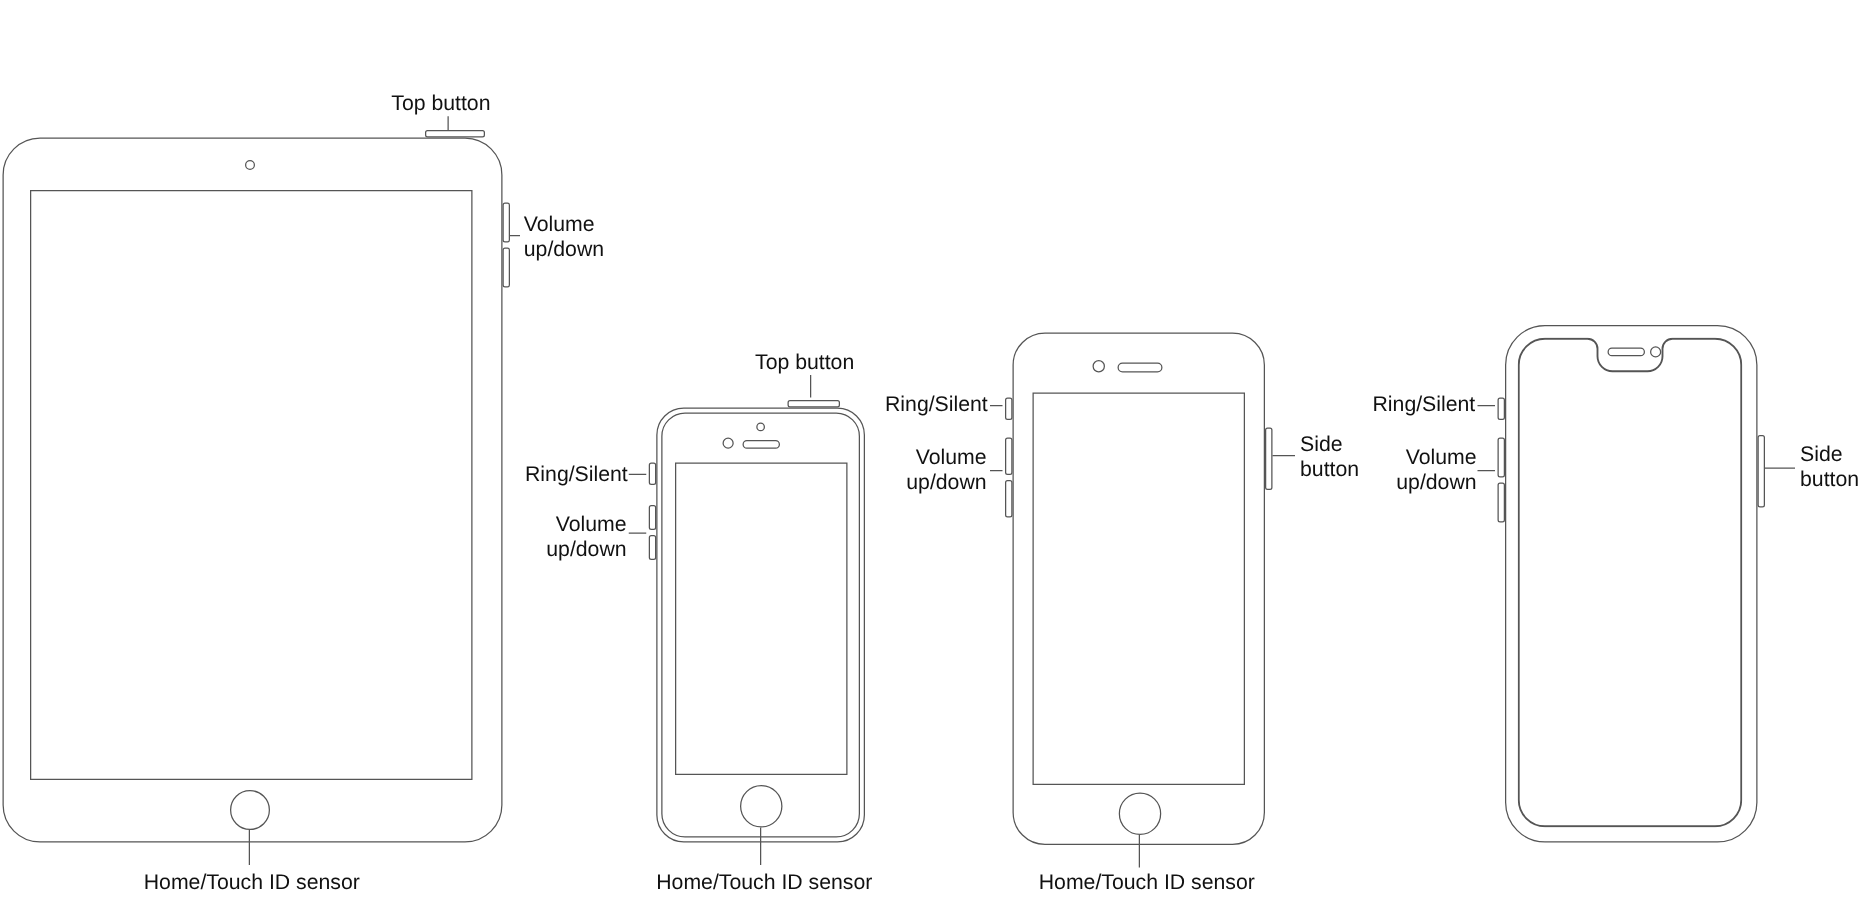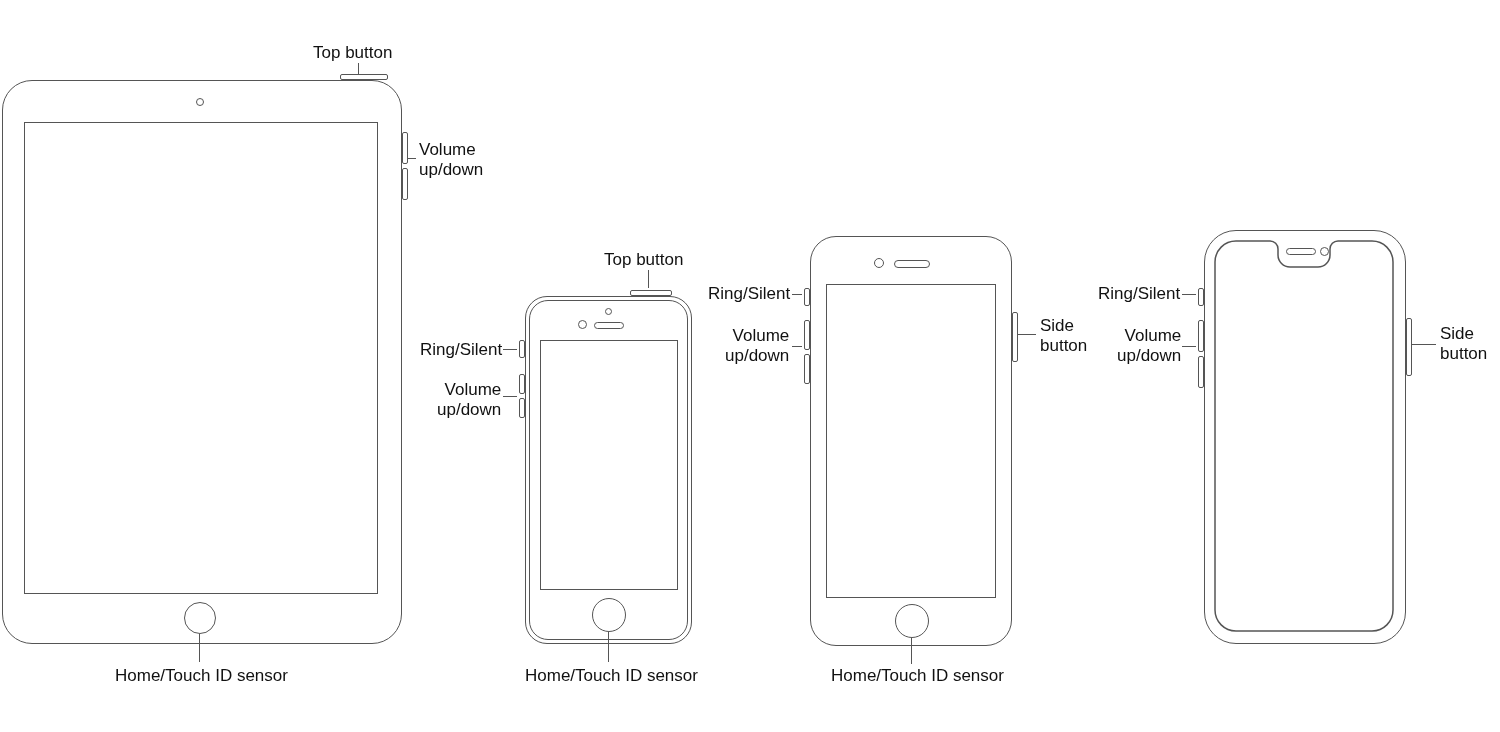--- a/index.html
+++ b/index.html
@@ -1,16 +1,16 @@
 <!DOCTYPE html>
 <html><head>
 <meta charset="utf-8">
 <style>
   html,body{margin:0;padding:0;background:#fff;font-family:-apple-system,Helvetica,Arial,sans-serif;color:#222;}
-  .stage{position:relative;width:1500px;height:703px;}
+  .stage{position:relative;width:1500px;height:703px;margin-top:30px;}
   .label{position:absolute;font-size:17px;line-height:1.2;color:#111;white-space:pre;}
   .lead{position:absolute;background:#555;}
   
   .frame{position:absolute;border:1.5px solid #555;background:#fff;}
   .screen{position:absolute;border:1.5px solid #555;background:#fff;}
   .dot{position:absolute;border:1.5px solid #555;border-radius:50%;background:#fff;}
   .pill{position:absolute;border:1.5px solid #555;border-radius:999px;background:#fff;}
   .home{position:absolute;border:1.5px solid #555;border-radius:50%;background:#fff;}
   .btn{position:absolute;border:1.5px solid #555;background:#fff;border-radius:2px;}
 </style>

